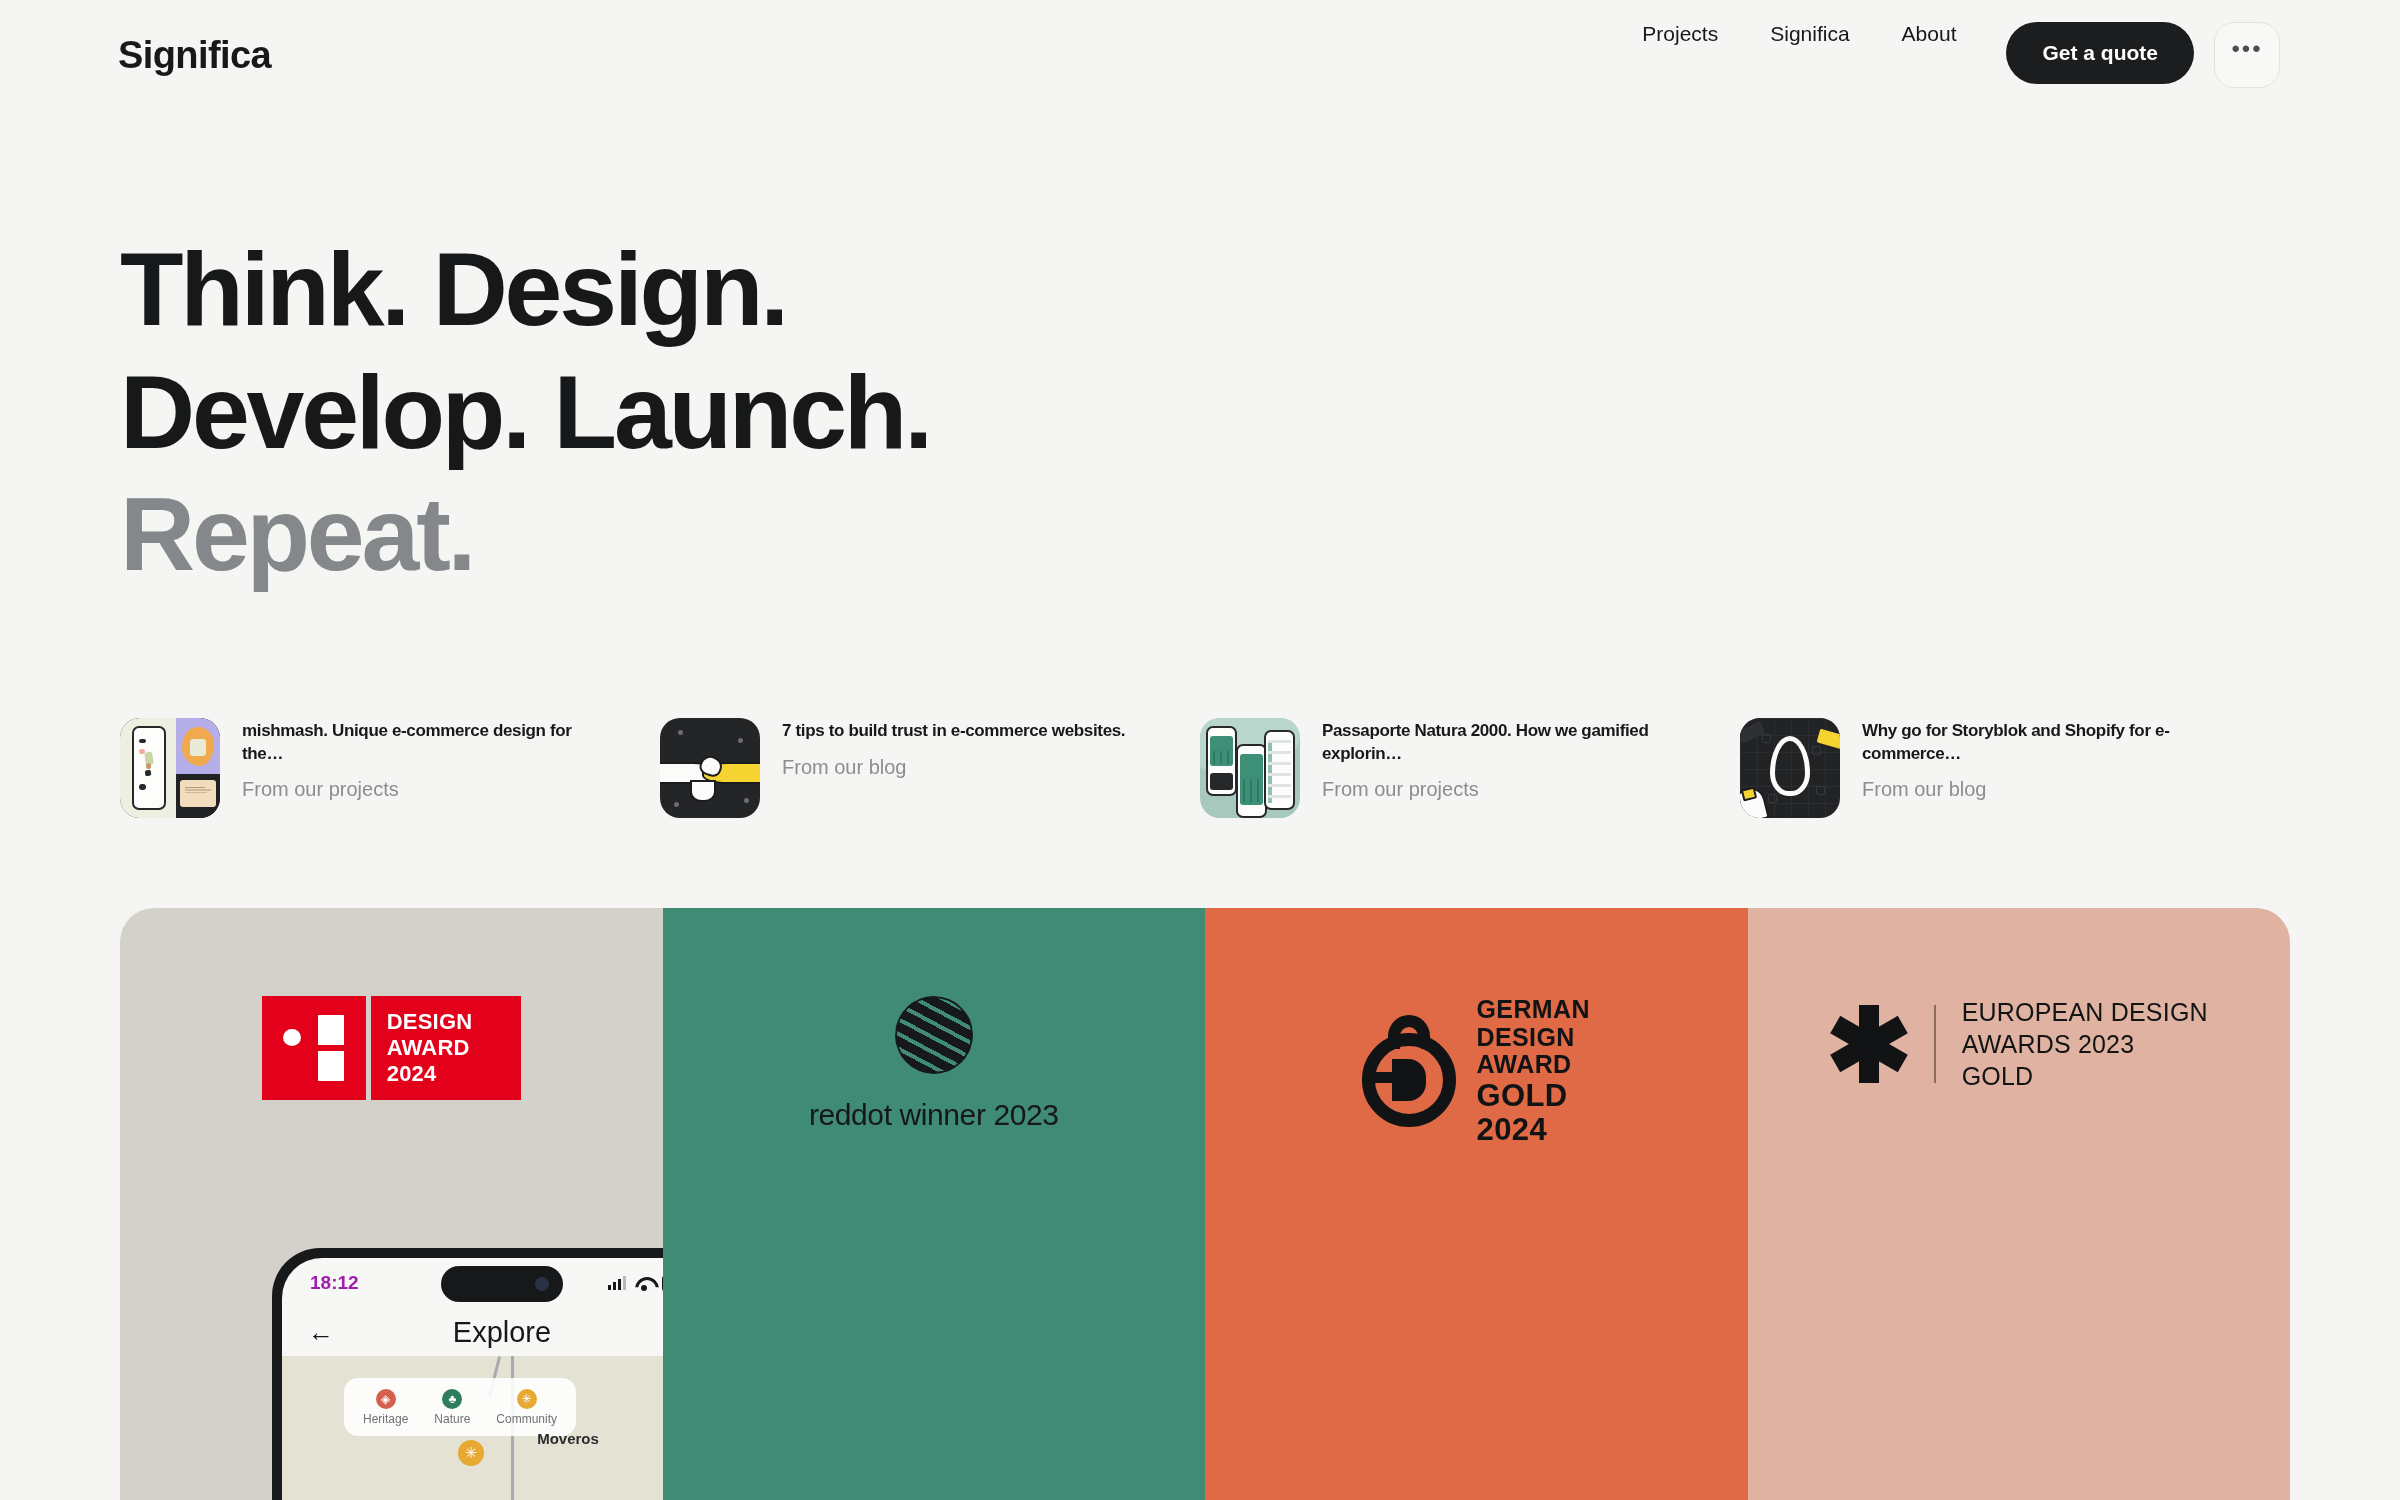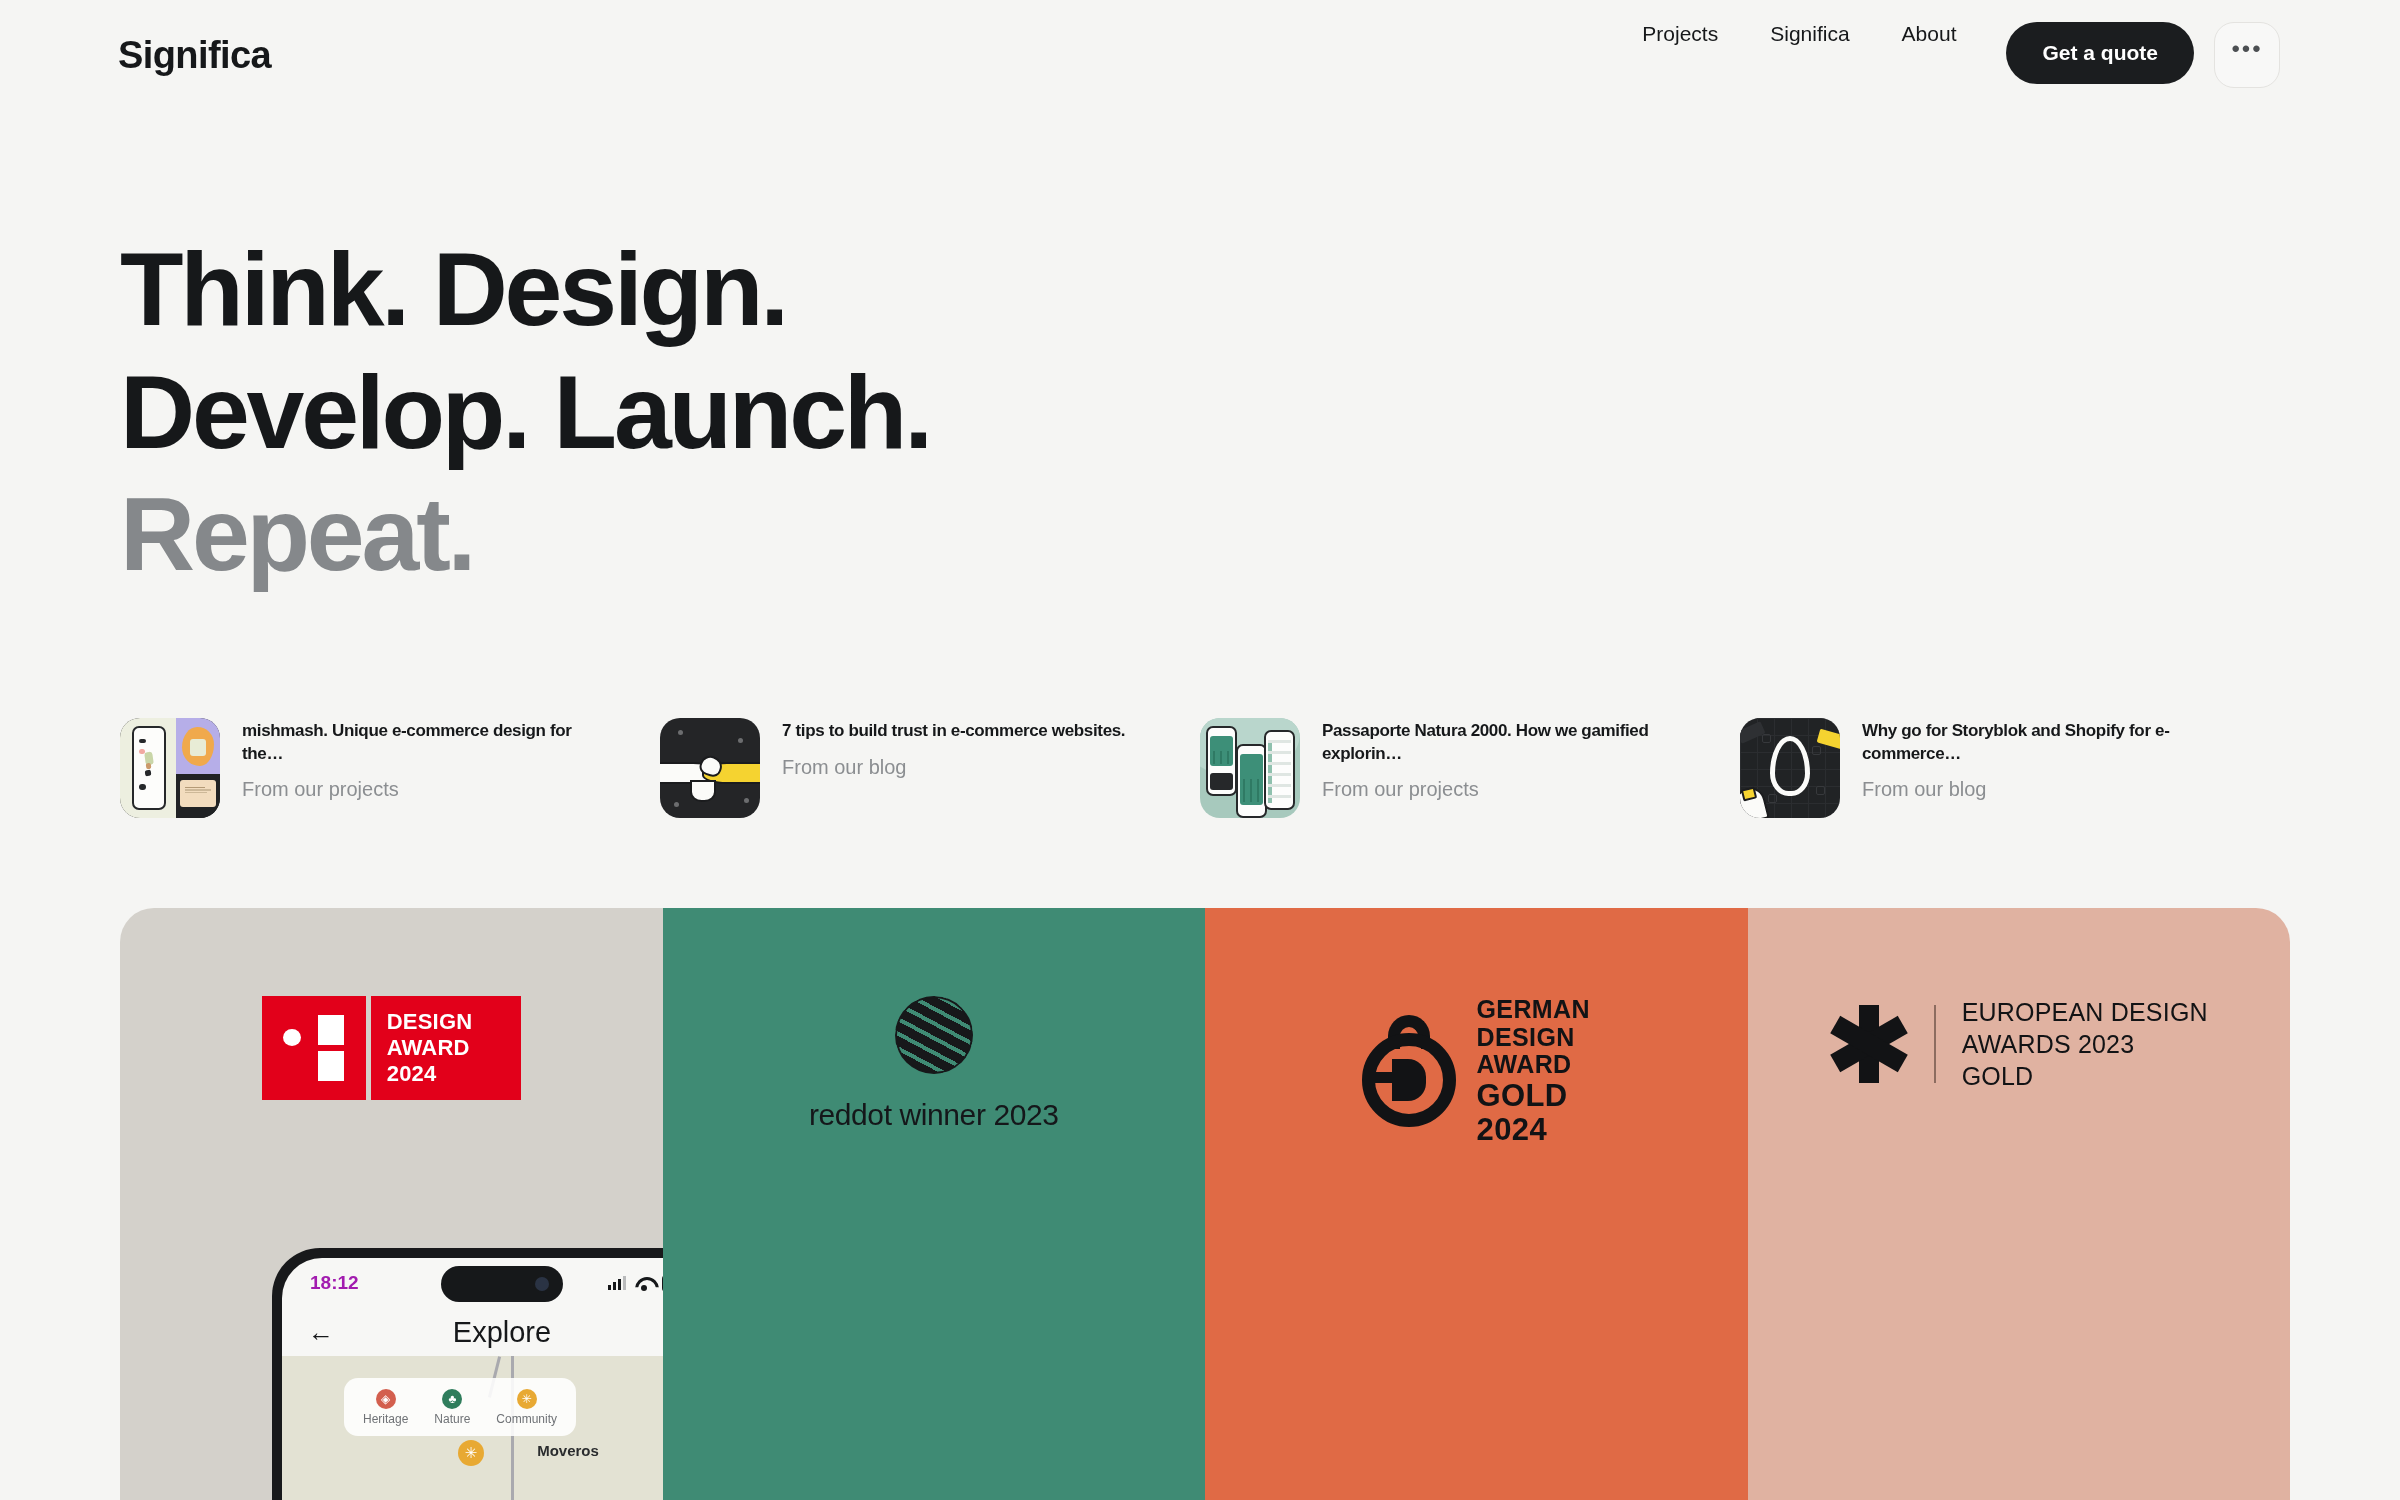--- a/index.html
+++ b/index.html
@@ -238,21 +238,21 @@
   .ph1-road2 { position:absolute; left: 48%; top:0; width:3px; height:42px; background:#a9a9ae; transform: rotate(14deg);}
   .ph1-chips {
     position:absolute; left: 62px; top: 22px; width: 232px; height: 58px;
     background: rgba(255,255,255,.88); border-radius: 14px; display:flex; align-items:center; justify-content:space-around; padding: 0 6px;
   }
   .chip { display:flex; flex-direction:column; align-items:center; gap: 3px; }
   .chip-ic { width: 20px; height: 20px; border-radius: 50%; display:flex; align-items:center; justify-content:center; color:#fff; font-size: 12px;}
   .chip-lb { font-size: 12px; color:#6f7276;}
   .ph1-pin { position:absolute; left: 40%; top: 84px; width: 26px; height: 26px; border-radius:50%; background:#e8a933;
              display:flex; align-items:center; justify-content:center; color:#fff; font-size:15px;}
-  .ph1-placename { position:absolute; left: 58%; top: 86px; font-size: 15px; color:#2a2c2e; font-weight:700;}
+  .ph1-placename { position:absolute; left: 58%; top: 74px; font-size: 15px; color:#2a2c2e; font-weight:700;}
 </style>
 </head>
 <body>
 
 <div class="page">
 
   <div class="header">
     <div class="logo">Significa</div>
     <div class="nav">
       <a class="nav-link">Projects</a>

